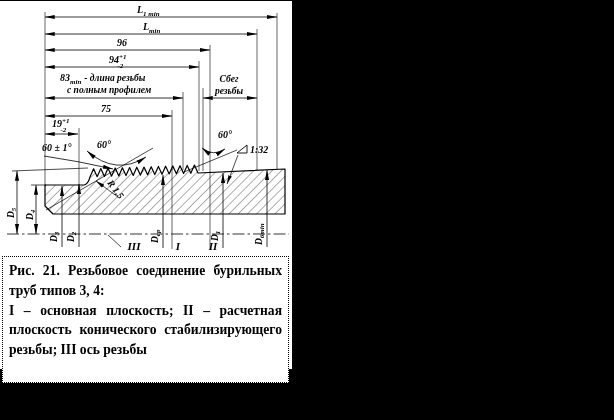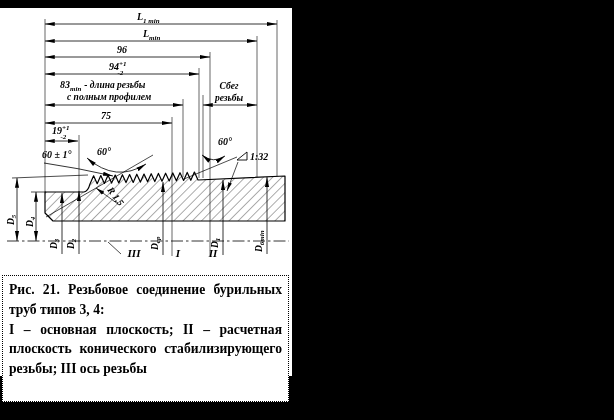--- a/index.html
+++ b/index.html
@@ -1,34 +1,34 @@
 <!DOCTYPE html>
 <html><head>
 <meta charset="utf-8">
 <style>
   html,body{margin:0;padding:0;}
   body{
     width:614px;height:420px;background:#000;position:relative;overflow:hidden;
     font-family:"Liberation Serif",serif;
   }
   .canvas{
-    position:absolute;left:0;top:8px;width:292px;height:368px;background:#fff;
+    position:absolute;left:0;top:1px;width:292px;height:368px;background:#fff;
   }
   svg{position:absolute;left:0;top:0;}
   svg text{fill:#000;}
   .dim   {font:italic 700 10px  "Liberation Serif",serif;}
   .dim9  {font:italic 700 9.5px "Liberation Serif",serif;}
   .ts    {font:italic 700 7px   "Liberation Serif",serif;}
   .plane {font:italic 700 11px  "Liberation Serif",serif;}
   .dlab  {font:italic 700 9.5px "Liberation Serif",serif;}
   .caption-box{
     position:absolute;left:2px;top:255px;width:287px;height:127px;
     box-sizing:border-box;border:1px dotted #000;
     padding:4px 6px 0 6px;
-    font:700 13.6px/19.8px "Liberation Serif",serif;color:#000;background:#fff;margin-top:12px;
+    font:700 13.6px/19.8px "Liberation Serif",serif;color:#000;background:#fff;
   }
   .caption-box p{margin:0;text-align:justify;}
 </style>
 </head>
 <body>
 
 <div class="canvas">
 
   <svg width="292" height="256" viewBox="0 0 292 256">
     <defs>

